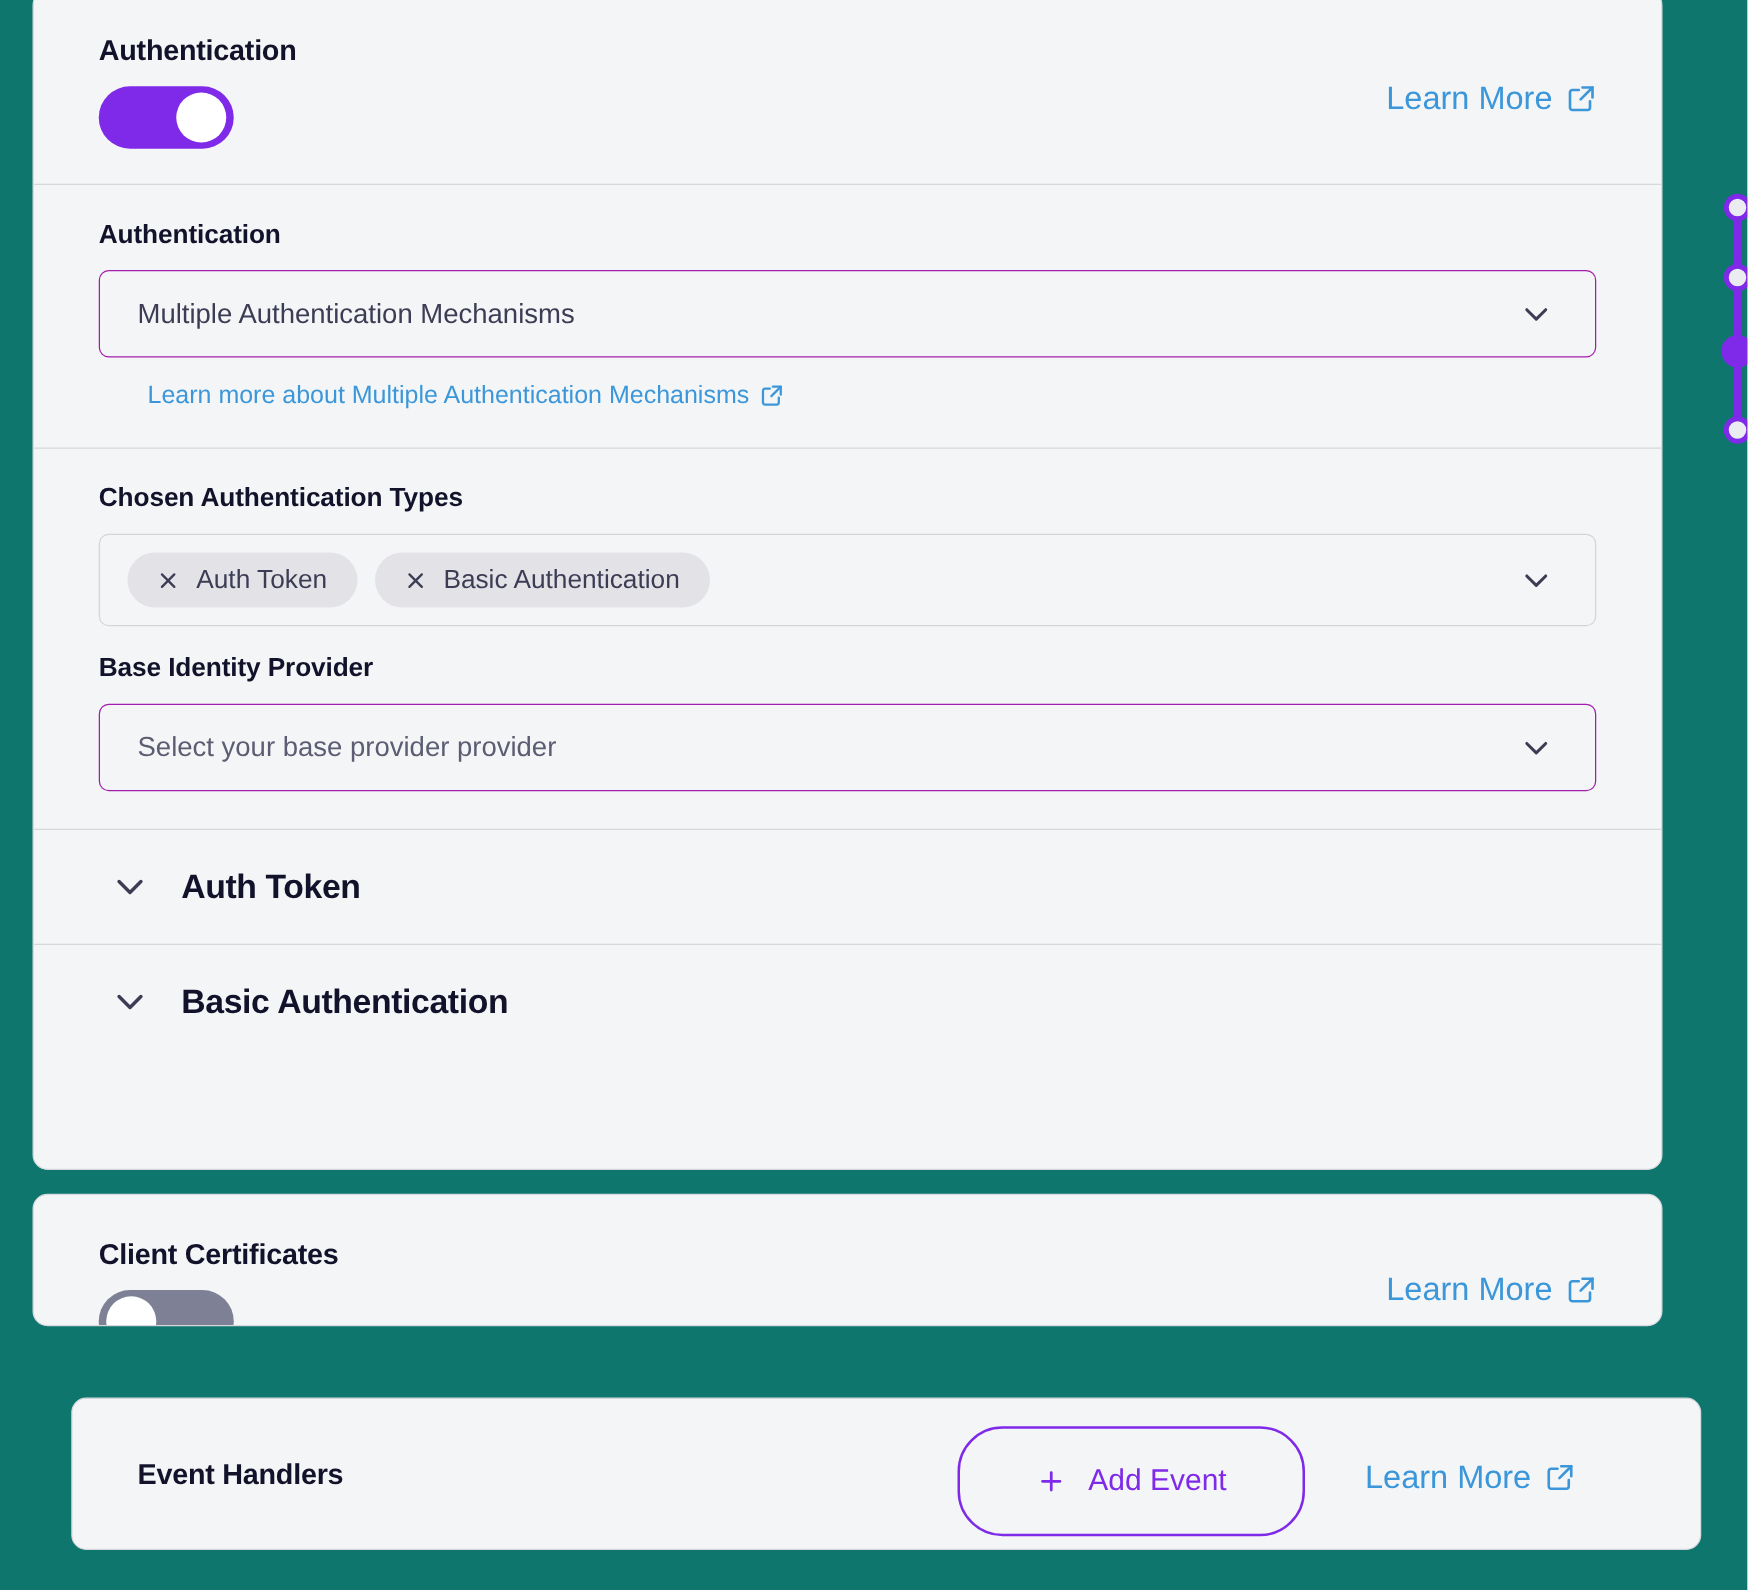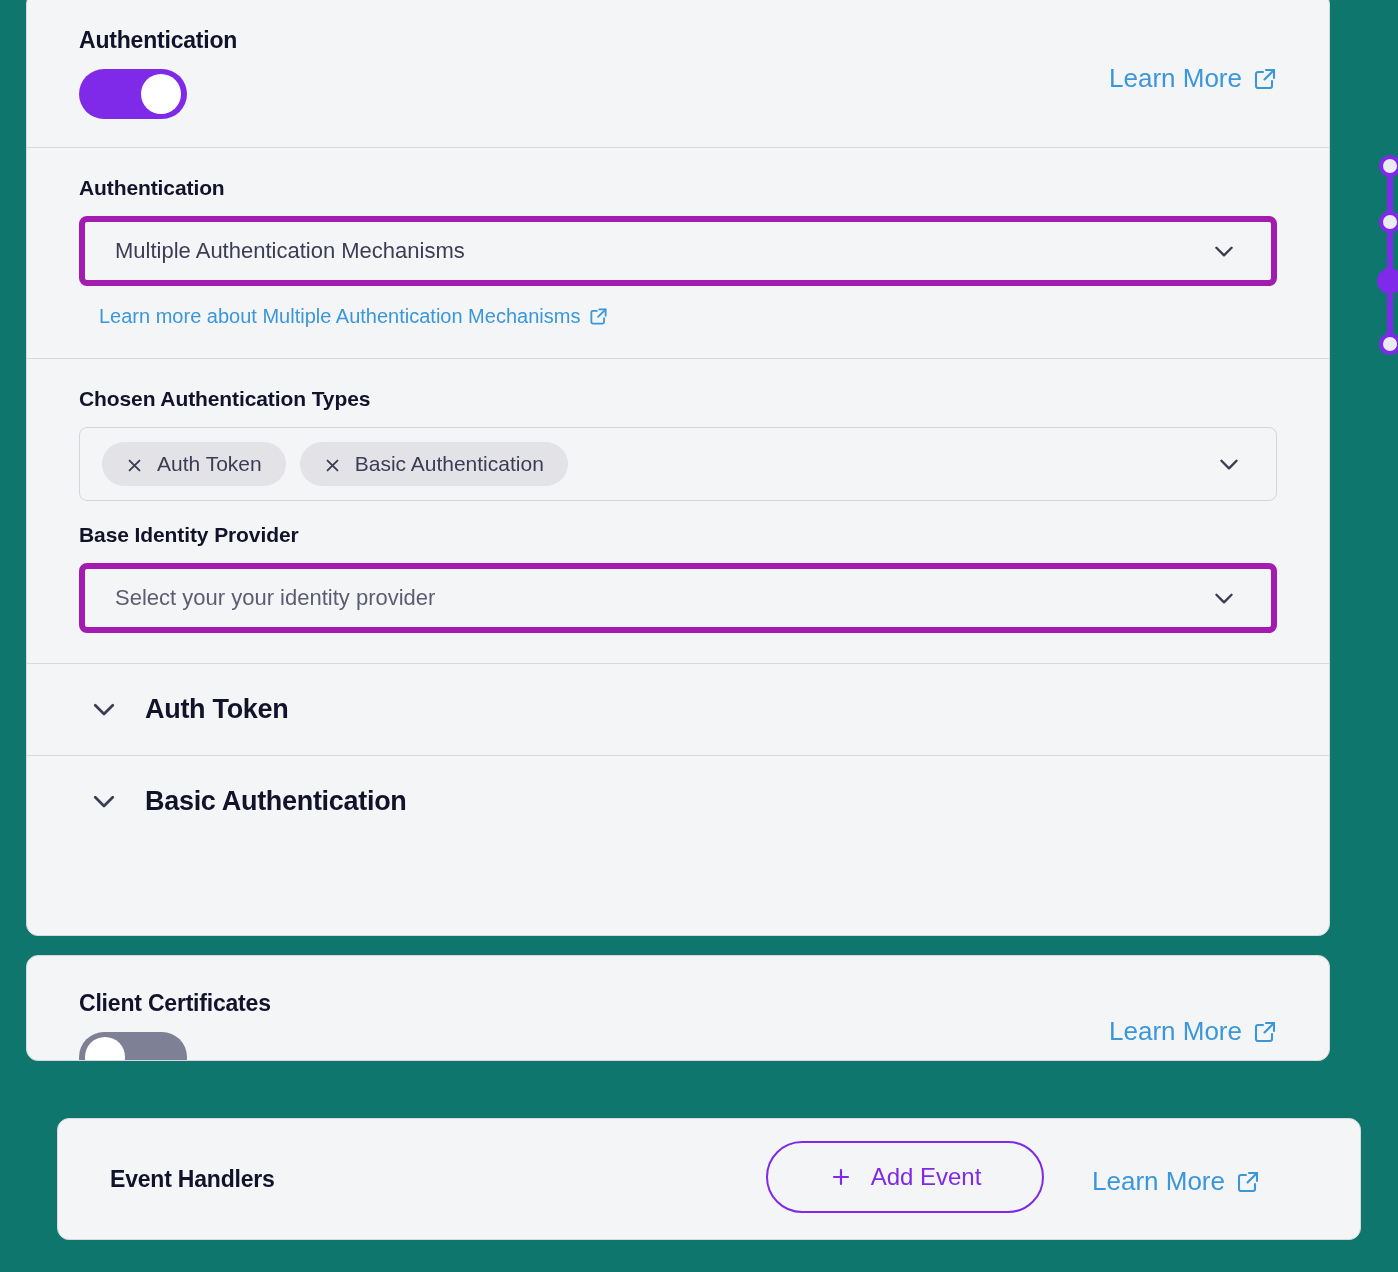--- a/index.html
+++ b/index.html
@@ -102,21 +102,21 @@
     font-weight: 700;
     color: #12122b;
     margin-bottom: 16px;
     letter-spacing: -0.1px;
   }
 
   .select {
     position: relative;
     width: 1198px;
     height: 70px;
-    border: 6px solid #a21caf;
+    border: 1px solid #a21caf;
     border-radius: 8px;
     background: #f4f5f6;
     display: flex;
     align-items: center;
     padding: 0 22px 0 30px;
     cursor: pointer;
   }
 
   .select-value {
     font-size: 22px;
@@ -129,21 +129,21 @@
 
   .chev {
     width: 26px; height: 26px; flex: none; margin-right: 12px;
   }
 
   .sub-link {
     display: inline-flex;
     align-items: center;
     gap: 9px;
     margin-top: 19px;
-    margin-left: 20px;
+    margin-left: 39px;
     color: #3b97d9;
     font-size: 20px;
     cursor: pointer;
     white-space: nowrap;
   }
   .sub-link .ext-icon { width: 19px; height: 19px; }
 
   
   .multiselect {
     position: relative;
@@ -208,21 +208,21 @@
     font-weight: 700;
     color: #12122b;
     letter-spacing: -0.2px;
   }
 
   .add-event-btn {
     position: absolute;
     left: 708px;
     top: 22px;
     width: 278px;
-    height: 72px;
+    height: 88px;
     border: 2px solid #7f2ae8;
     border-radius: 36px;
     background: #f4f5f6;
     color: #7f2ae8;
     font-size: 24px;
     font-family: "Liberation Sans", sans-serif;
     display: flex;
     align-items: center;
     justify-content: center;
     gap: 18px;
@@ -341,21 +341,21 @@
           <span class="chev">
             <svg viewBox="0 0 24 24" fill="none" stroke="#3c3c55" stroke-width="2.2" stroke-linecap="round" stroke-linejoin="round">
               <path d="M5 9l7 7 7-7"></path>
             </svg>
           </span>
         </div>
 
         <div class="field-label">Base Identity Provider</div>
 
         <div class="select">
-          <span class="select-value placeholder">Select your your identity provider</span>
+          <span class="select-value placeholder">Select your base provider provider</span>
           <span class="chev">
             <svg viewBox="0 0 24 24" fill="none" stroke="#3c3c55" stroke-width="2.2" stroke-linecap="round" stroke-linejoin="round">
               <path d="M5 9l7 7 7-7"></path>
             </svg>
           </span>
         </div>
       </div>
     </div>
 
     <div class="section">

